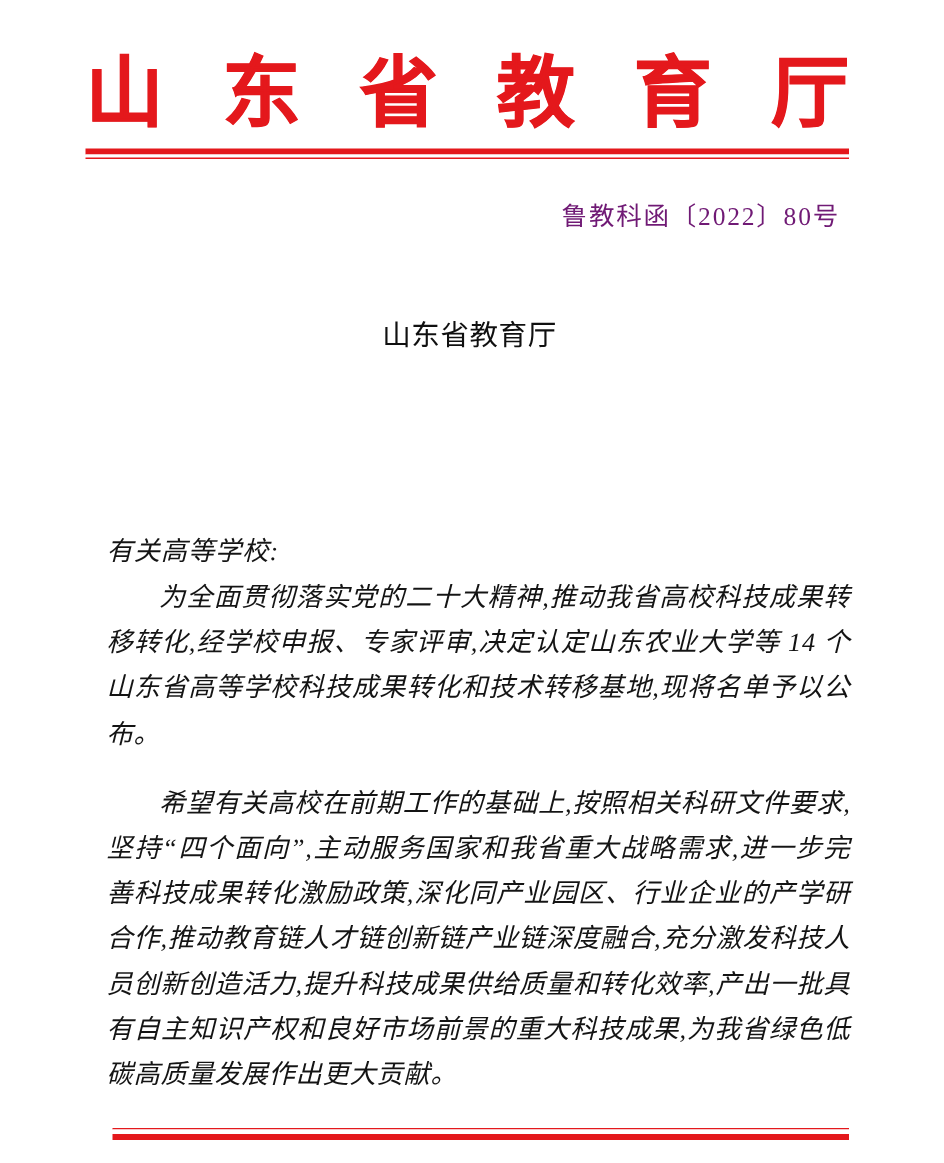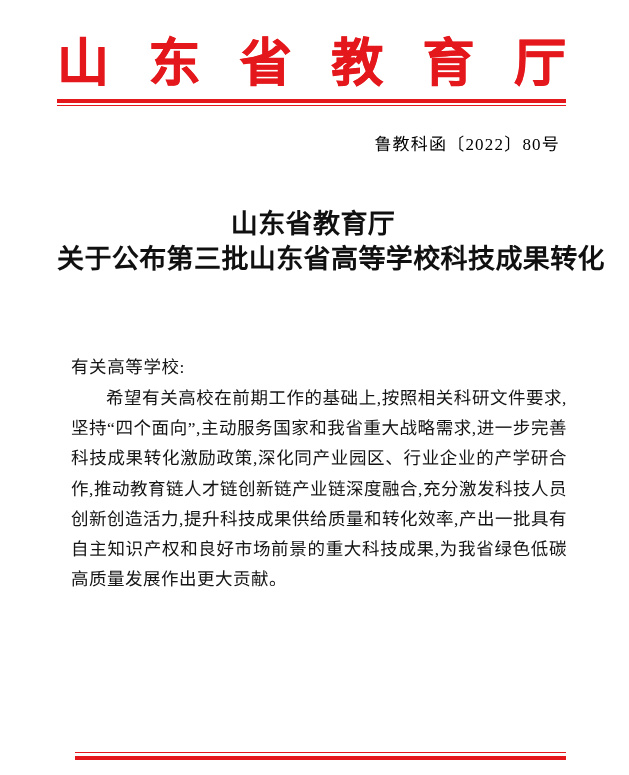--- a/index.html
+++ b/index.html
@@ -75,50 +75,51 @@
   .doc-number {
     position: absolute;
     top: 130px;
     left: 57px;
     width: 509px;
     text-align: right;
     padding-right: 6px;
     box-sizing: border-box;
     font-family: "Liberation Serif", "DejaVu Serif", serif;
     font-size: 17px;
-    color: #000000;
+    color: #701a75;
     letter-spacing: 1.2px;
     white-space: nowrap;
   }
 
   
   .title-block {
     position: absolute;
     top: 207px;
     left: 57px;
     width: 512px;
     text-align: center;
   }
 
   .title-line {
     font-family: "Liberation Serif", "DejaVu Serif", serif;
-    font-weight: 700;
-    font-size: 27px;
+    font-weight: 400;
+    font-size: 19px;
     line-height: 35px;
     color: #101010;
     letter-spacing: 0.4px;
     white-space: nowrap;
   }
 
   
   .body-block {
     position: absolute;
     top: 352px;
     left: 71px;
     width: 496px;
+    font-style: italic;
   }
 
   .salutation {
     font-family: "Liberation Serif", "DejaVu Serif", serif;
     font-size: 17.5px;
     line-height: 30px;
     color: #141414;
     letter-spacing: 0.6px;
     margin: 0 0 1px 0;
     text-align: left;
@@ -180,25 +181,25 @@
   <div class="rule-top">
     <div class="bar-thick"></div>
     <div class="bar-gap"></div>
     <div class="bar-thin"></div>
   </div>
 
   <div class="doc-number">鲁教科函〔2022〕80号</div>
 
   <div class="title-block">
     <div class="title-line">山东省教育厅</div>
-    <div class="title-line">关于公布第三批山东省高等学校科技成果转化</div>
   </div>
 
   <div class="body-block">
     <p class="salutation">有关高等学校:</p>
+    <p class="body-para">为全面贯彻落实党的二十大精神,推动我省高校科技成果转移转化,经学校申报、专家评审,决定认定山东农业大学等 14 个山东省高等学校科技成果转化和技术转移基地,现将名单予以公布。</p>
     <p class="body-para">希望有关高校在前期工作的基础上,按照相关科研文件要求,坚持“四个面向”,主动服务国家和我省重大战略需求,进一步完善科技成果转化激励政策,深化同产业园区、行业企业的产学研合作,推动教育链人才链创新链产业链深度融合,充分激发科技人员创新创造活力,提升科技成果供给质量和转化效率,产出一批具有自主知识产权和良好市场前景的重大科技成果,为我省绿色低碳高质量发展作出更大贡献。</p>
   </div>
 
   <div class="rule-bottom">
     <div class="bar-thin"></div>
     <div class="bar-gap"></div>
     <div class="bar-thick"></div>
   </div>
 
 </div>

